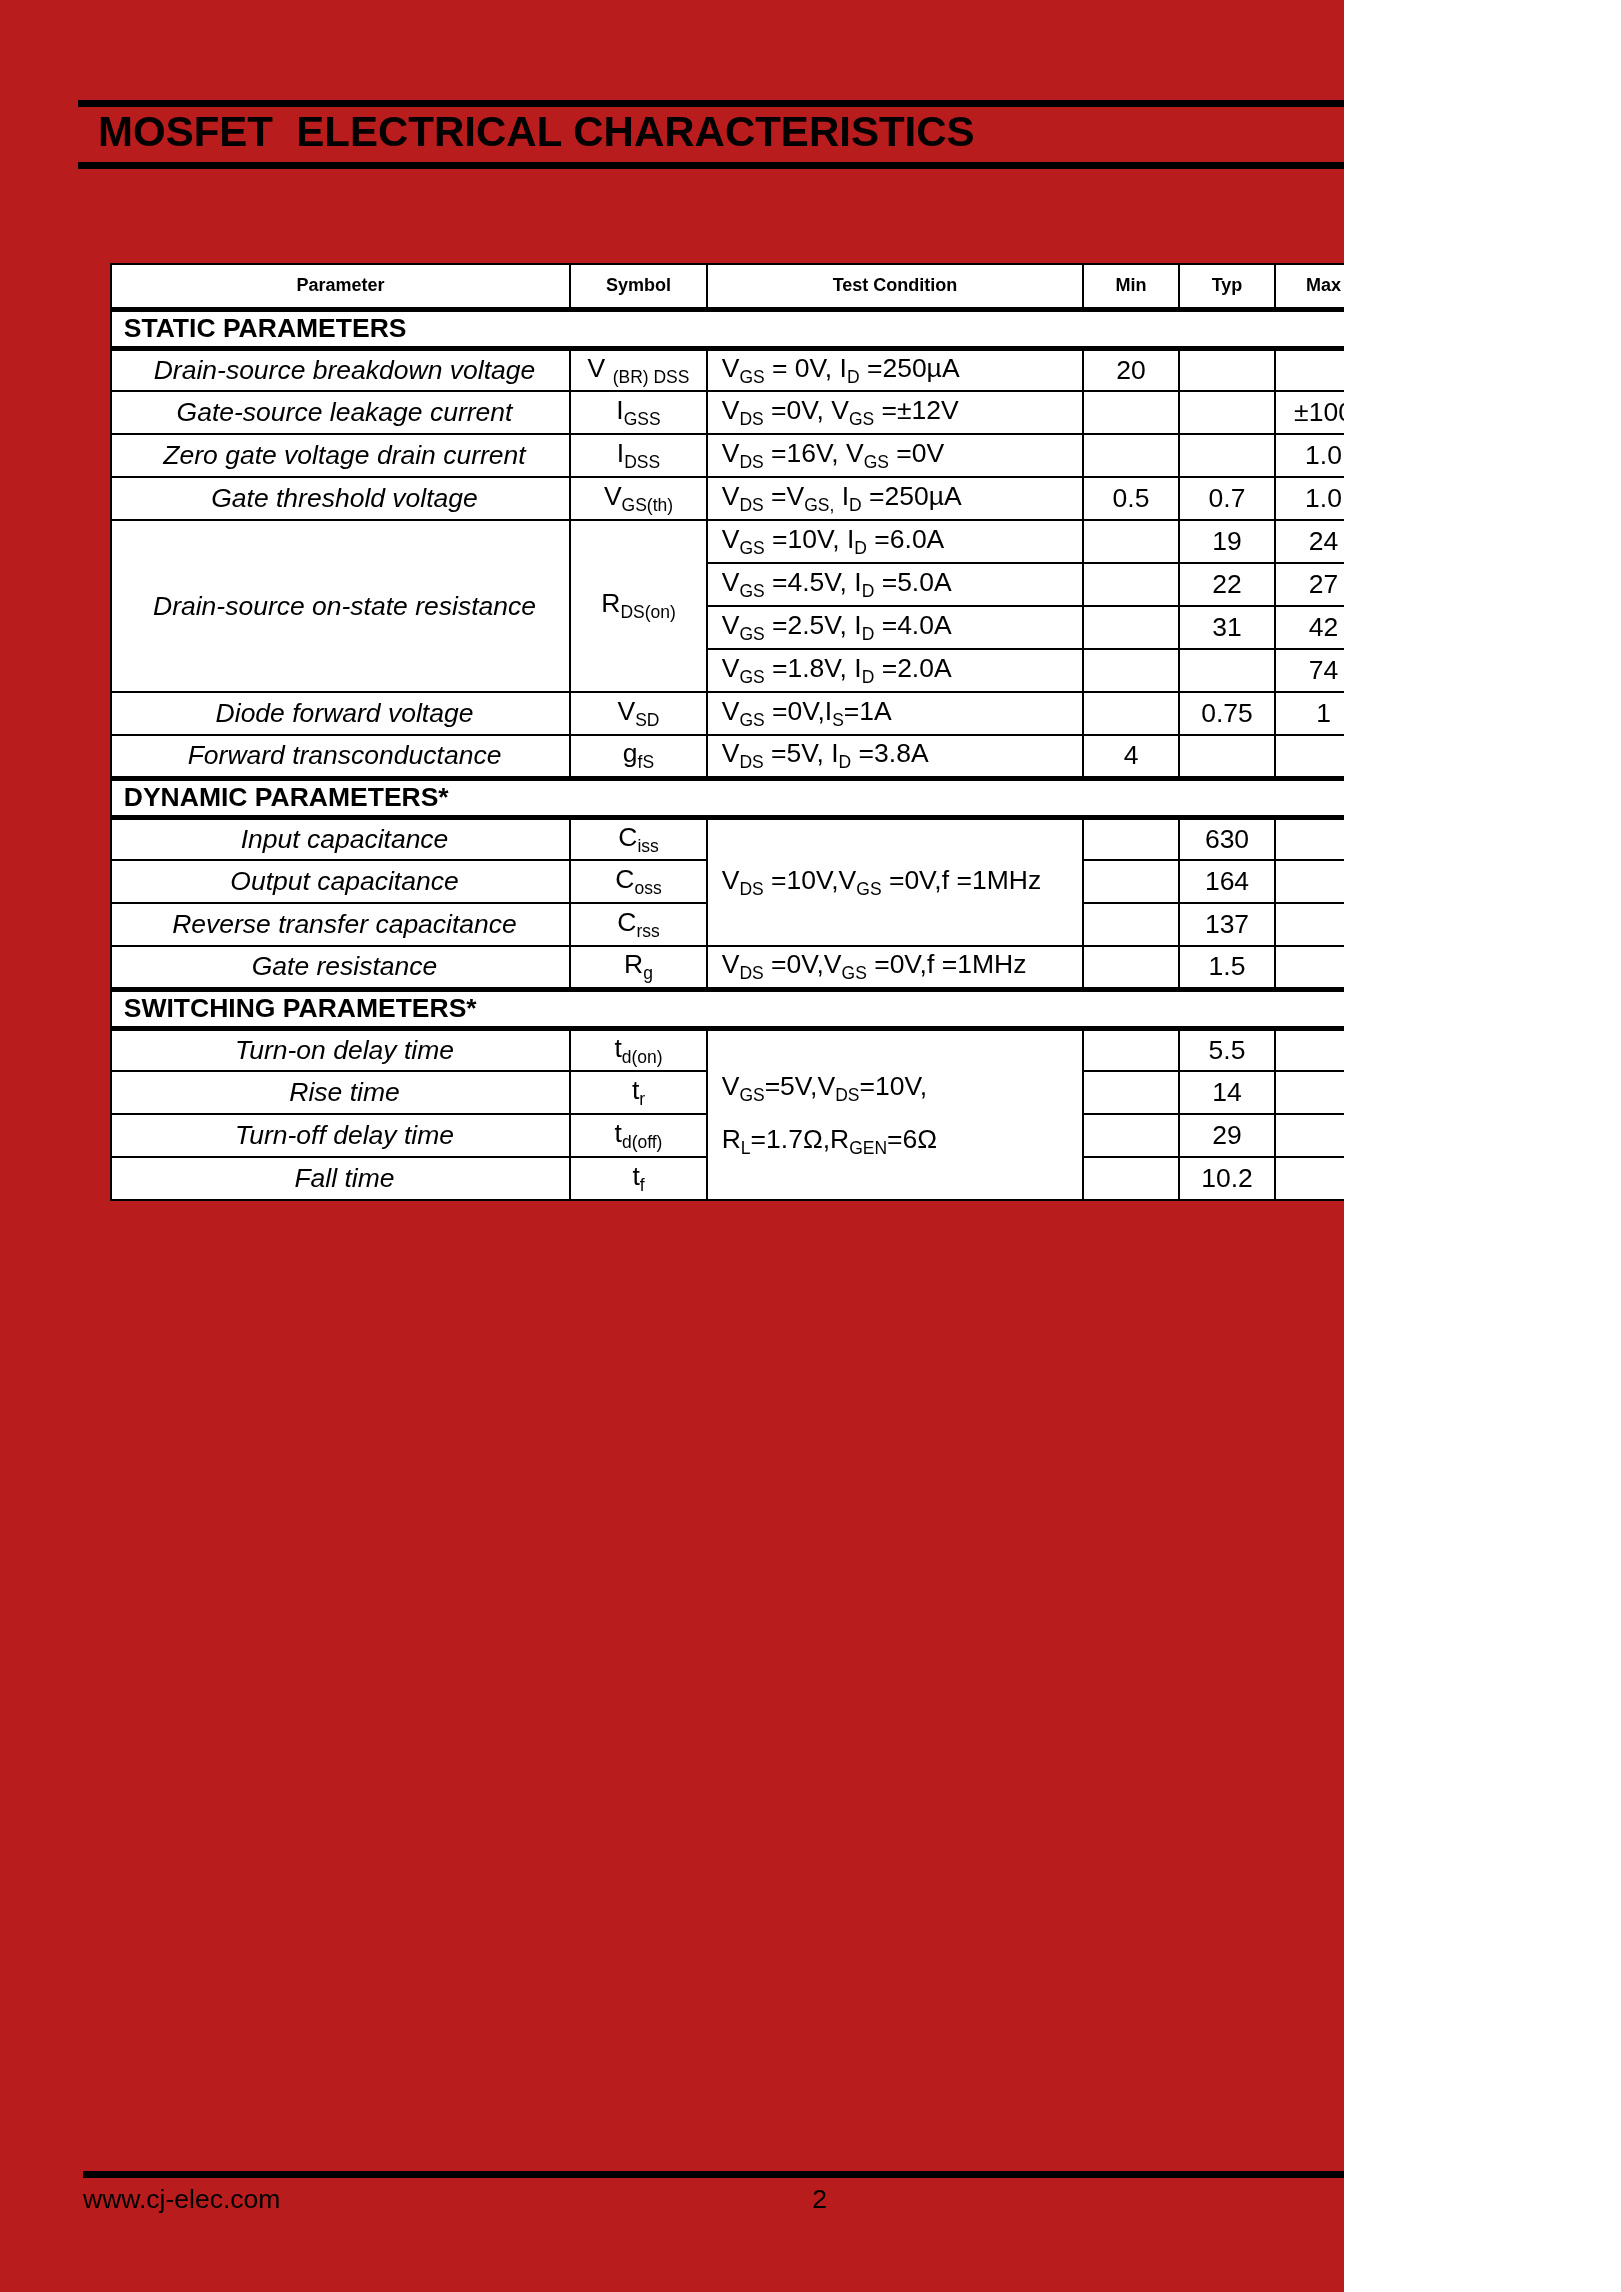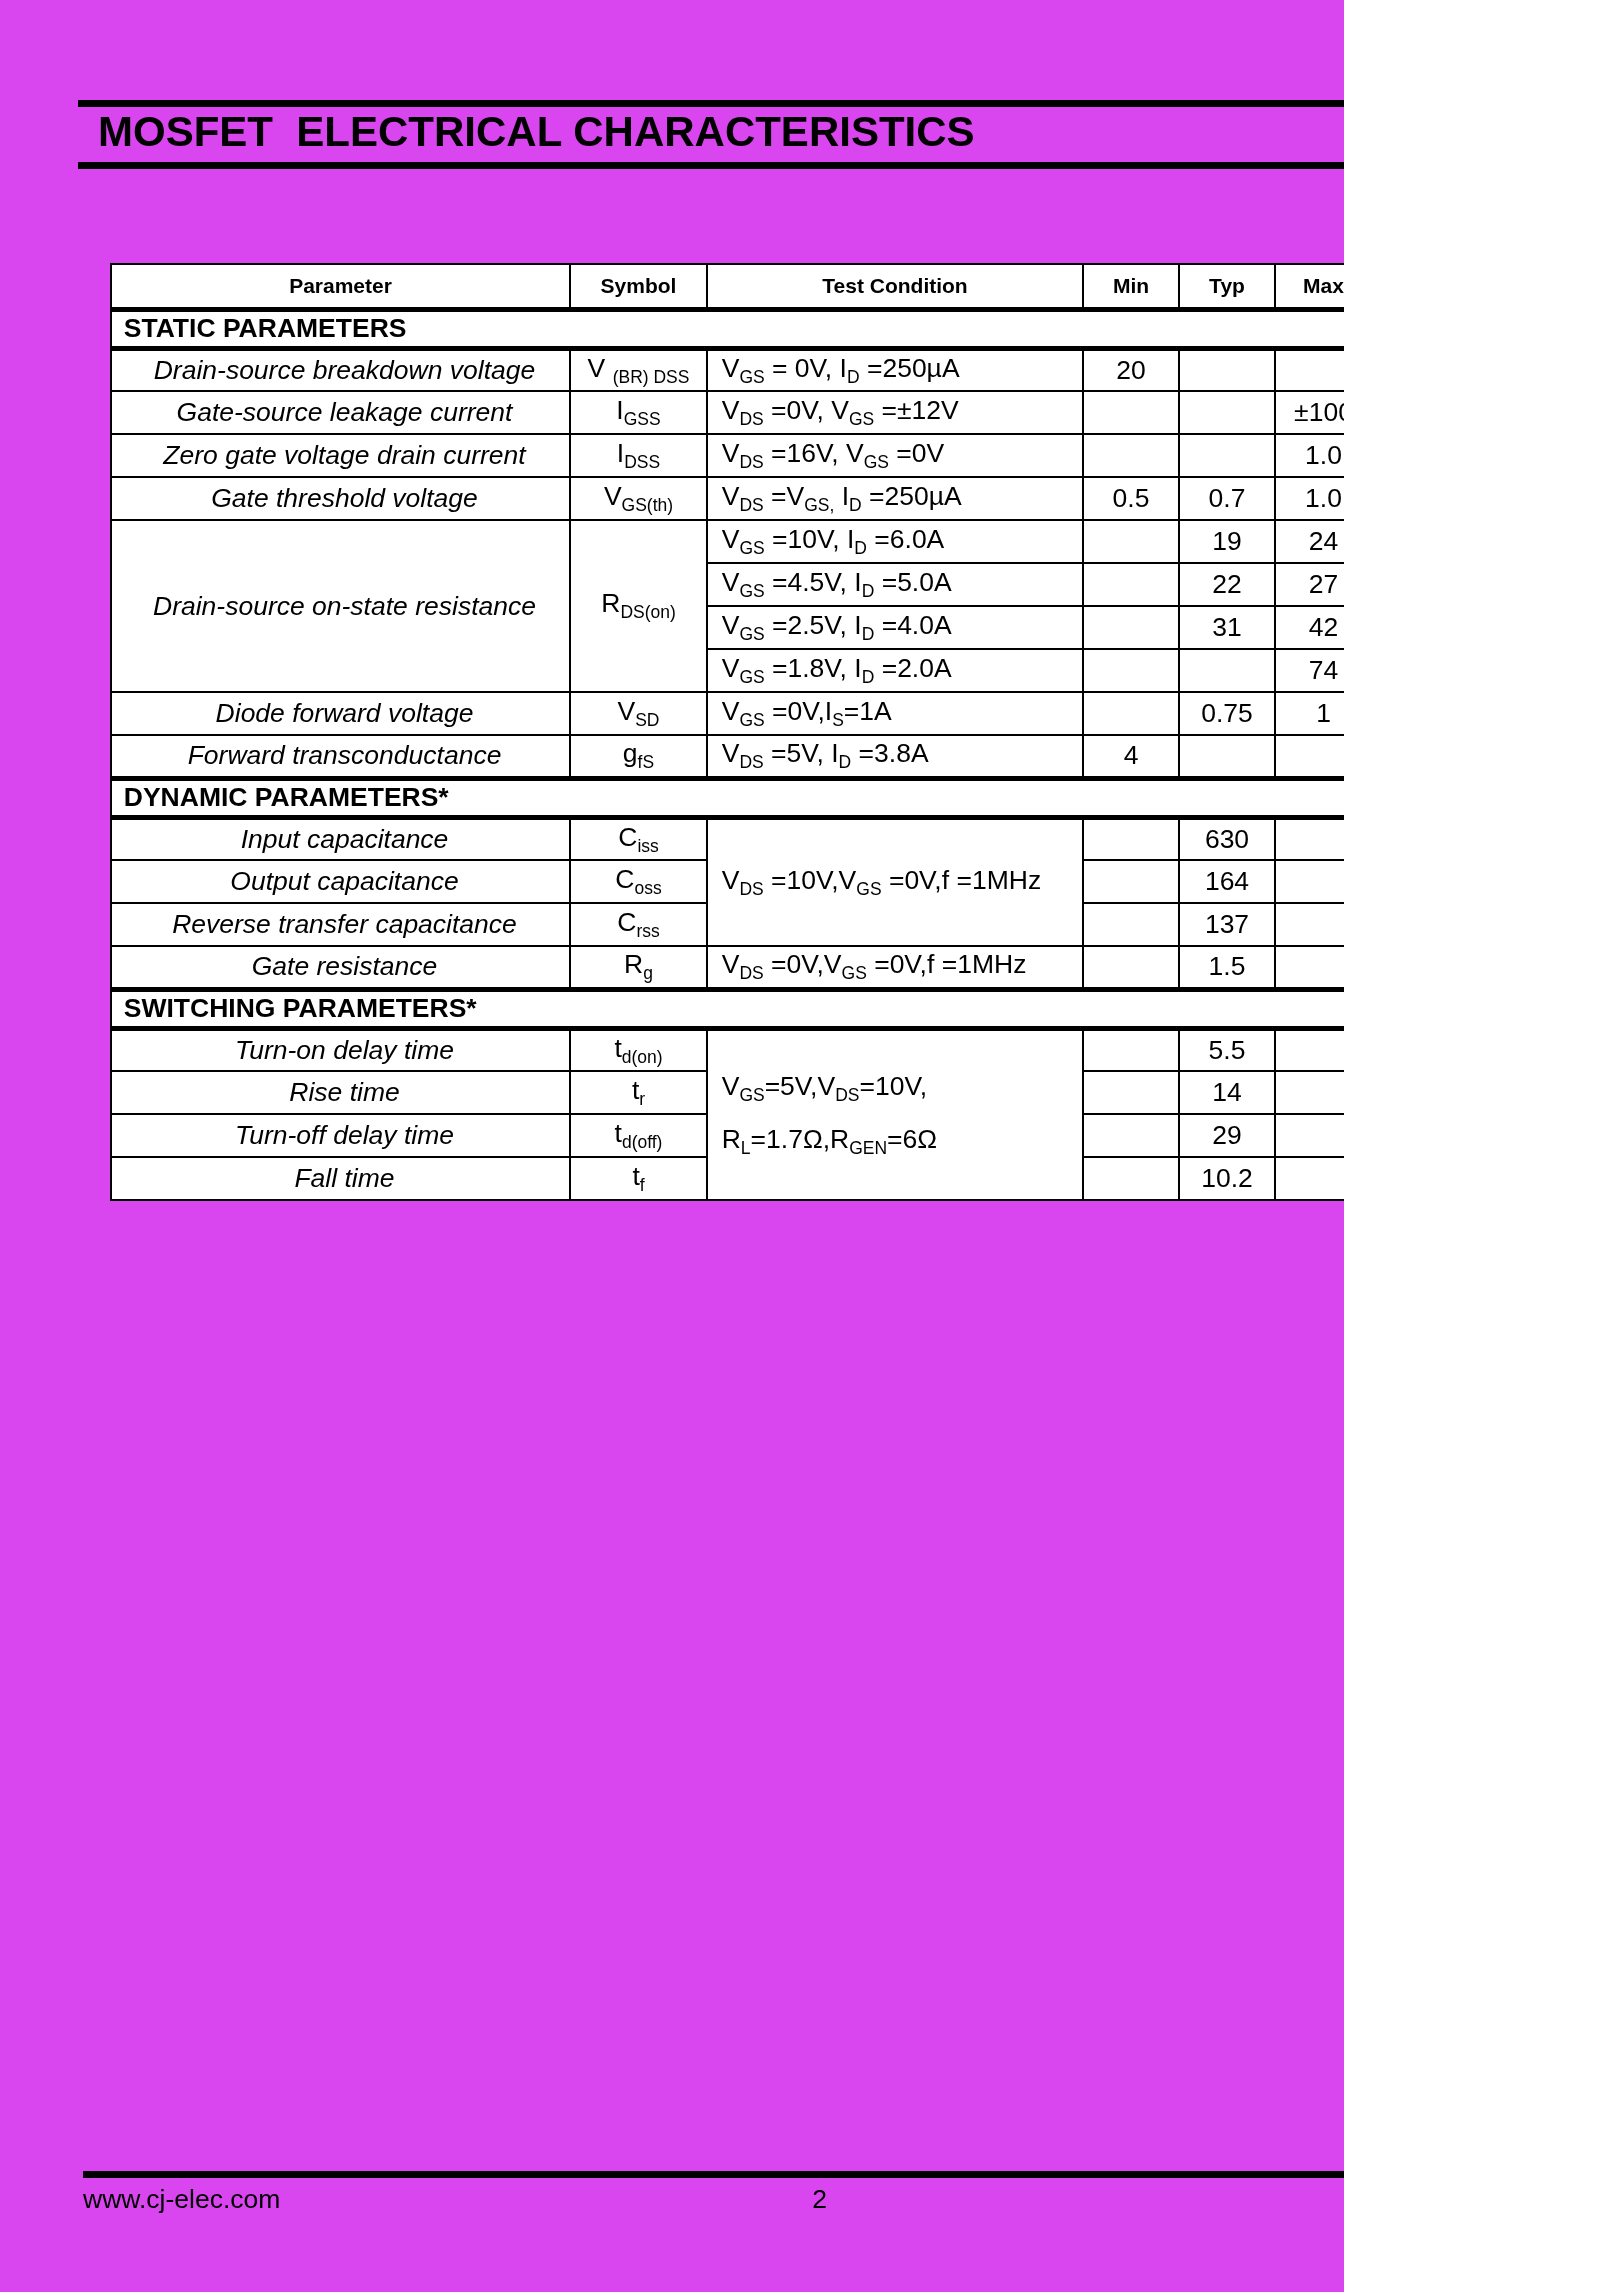--- a/index.html
+++ b/index.html
@@ -2,21 +2,21 @@
 <html><head>
 <meta charset="utf-8">
 <style>
   * { margin: 0; padding: 0; box-sizing: border-box; }
   html, body { background: #ffffff; }
   body {
     width: 1621px; height: 2293px;
     font-family: "Liberation Sans", "DejaVu Sans", sans-serif;
     color: #000;
   }
-  .page { position: relative; width: 1344px; height: 2293px; background: #d946ef; overflow: hidden; }
+  .page { position: relative; width: 1344px; height: 2293px; background: #b91c1c; overflow: hidden; }
 
   .rule { position: absolute; left: 78px; width: 1475px; height: 6.9px; background: #000; }
   #rule-top { top: 100px; }
   #rule-bottom { top: 162px; }
 
   .page-title {
     position: absolute; left: 98px; top: 108px;
     font-size: 42px; font-weight: bold; white-space: pre; letter-spacing: 0;
   }
 
@@ -26,21 +26,21 @@
   }
 
   .table-wrap { position: absolute; left: 110px; top: 263px; }
 
   table {
     border-collapse: collapse; table-layout: fixed;
     width: 1355px; background: #fff;
   }
   th, td { border: 2.9px solid #000; overflow: hidden; vertical-align: middle; }
   thead th {
-    height: 45px; font-size: 21px; font-weight: bold; text-align: center;
+    height: 45px; font-size: 18px; font-weight: bold; text-align: center;
     border-bottom: 5.9px solid #000;
   }
   td { height: 43px; font-size: 26.5px; }
   td.section {
     height: 39px; border-top: 5.9px solid #000; border-bottom: 5.9px solid #000;
     font-weight: bold; text-align: left; padding-left: 11.8px;
   }
   td.param { text-align: center; padding-left: 8px; font-style: italic; }
   td.cond  { text-align: left; padding-left: 13.7px; }
   td.sym, td.num, td.unit { text-align: center; }

